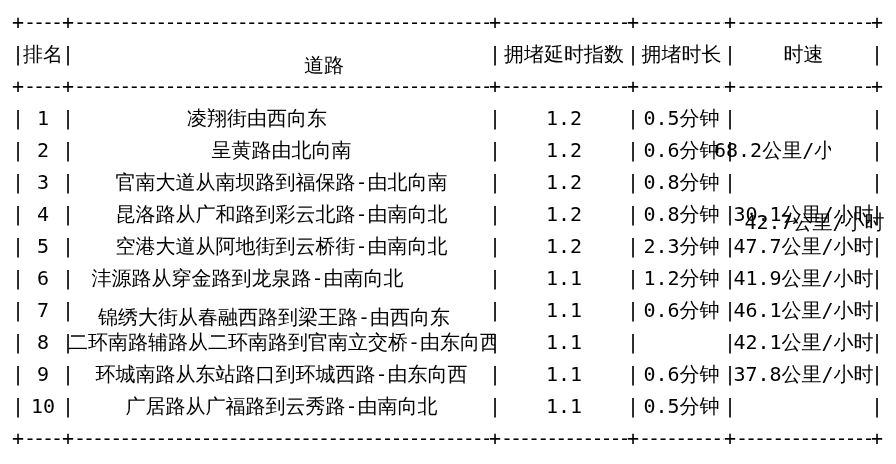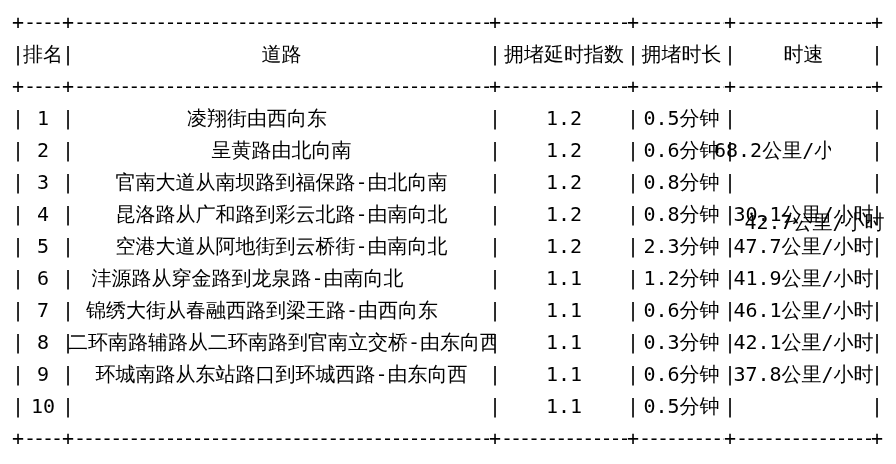--- a/index.html
+++ b/index.html
@@ -34,21 +34,21 @@
       <span class="cell dash" style="left: 736px; width: 135px;">--------------------------------------------------------------------------------</span>
     </div>
     <div class="line">
       <span class="sep" style="left: 18px;">|</span>
       <span class="sep" style="left: 68px;">|</span>
       <span class="sep" style="left: 495px;">|</span>
       <span class="sep" style="left: 633px;">|</span>
       <span class="sep" style="left: 730px;">|</span>
       <span class="sep" style="left: 877px;">|</span>
       <span class="cell" style="left: 18px; width: 50px;">排名</span>
-      <span class="cell" style="left: 68px; width: 427px;">道路</span>
+      <span class="cell" style="left: 68px; width: 512px; margin-top: 11px;">道路</span>
       <span class="cell" style="left: 495px; width: 138px;">拥堵延时指数</span>
       <span class="cell" style="left: 730px; width: 147px;">时速</span>
       <span class="cell" style="left: 633px; width: 97px;">拥堵时长</span>
     </div>
     <div class="line">
       <span class="sep" style="left: 18px;">+</span>
       <span class="sep" style="left: 68px;">+</span>
       <span class="sep" style="left: 495px;">+</span>
       <span class="sep" style="left: 633px;">+</span>
       <span class="sep" style="left: 730px;">+</span>
@@ -137,36 +137,35 @@
       <span class="cell" style="left: 730px; width: 147px;">41.9公里/小时</span>
     </div>
     <div class="line">
       <span class="sep" style="left: 18px;">|</span>
       <span class="sep" style="left: 68px;">|</span>
       <span class="sep" style="left: 495px;">|</span>
       <span class="sep" style="left: 633px;">|</span>
       <span class="sep" style="left: 730px;">|</span>
       <span class="sep" style="left: 877px;">|</span>
       <span class="cell" style="left: 18px; width: 50px;">7</span>
-      <span class="cell" style="left: 56px; width: 412px;">锦绣大街从春融西路到梁王路-由西向东</span>
+      <span class="cell" style="left: 68px; width: 412px; margin-top: 7px;">锦绣大街从春融西路到梁王路-由西向东</span>
       <span class="cell" style="left: 495px; width: 138px;">1.1</span>
       <span class="cell" style="left: 633px; width: 97px;">0.6分钟</span>
       <span class="cell" style="left: 730px; width: 147px;">46.1公里/小时</span>
     </div>
     <div class="line">
       <span class="sep" style="left: 18px;">|</span>
       <span class="sep" style="left: 68px;">|</span>
       <span class="sep" style="left: 495px;">|</span>
       <span class="sep" style="left: 633px;">|</span>
       <span class="sep" style="left: 730px;">|</span>
       <span class="sep" style="left: 877px;">|</span>
       <span class="cell" style="left: 18px; width: 50px;">8</span>
       <span class="cell" style="left: 68px; width: 427px;">二环南路辅路从二环南路到官南立交桥-由东向西</span>
       <span class="cell" style="left: 495px; width: 138px;">1.1</span>
-      <span class="cell" style="left: 633px; width: 97px;">0.3分钟</span>
       <span class="cell" style="left: 730px; width: 147px;">42.1公里/小时</span>
     </div>
     <div class="line">
       <span class="sep" style="left: 18px;">|</span>
       <span class="sep" style="left: 68px;">|</span>
       <span class="sep" style="left: 495px;">|</span>
       <span class="sep" style="left: 633px;">|</span>
       <span class="sep" style="left: 730px;">|</span>
       <span class="sep" style="left: 877px;">|</span>
       <span class="cell" style="left: 18px; width: 50px;">9</span>
@@ -176,20 +175,21 @@
       <span class="cell" style="left: 730px; width: 147px;">37.8公里/小时</span>
     </div>
     <div class="line">
       <span class="sep" style="left: 18px;">|</span>
       <span class="sep" style="left: 68px;">|</span>
       <span class="sep" style="left: 495px;">|</span>
       <span class="sep" style="left: 633px;">|</span>
       <span class="sep" style="left: 730px;">|</span>
       <span class="sep" style="left: 877px;">|</span>
       <span class="cell" style="left: 18px; width: 50px;">10</span>
+      <span class="cell" style="left: 68px; width: 427px;">广居路从广福路到云秀路-由南向北</span>
       <span class="cell" style="left: 495px; width: 138px;">1.1</span>
       <span class="cell" style="left: 633px; width: 97px;">0.5分钟</span>
     </div>
     <div class="line">
       <span class="sep" style="left: 18px;">+</span>
       <span class="sep" style="left: 68px;">+</span>
       <span class="sep" style="left: 495px;">+</span>
       <span class="sep" style="left: 633px;">+</span>
       <span class="sep" style="left: 730px;">+</span>
       <span class="sep" style="left: 877px;">+</span>

